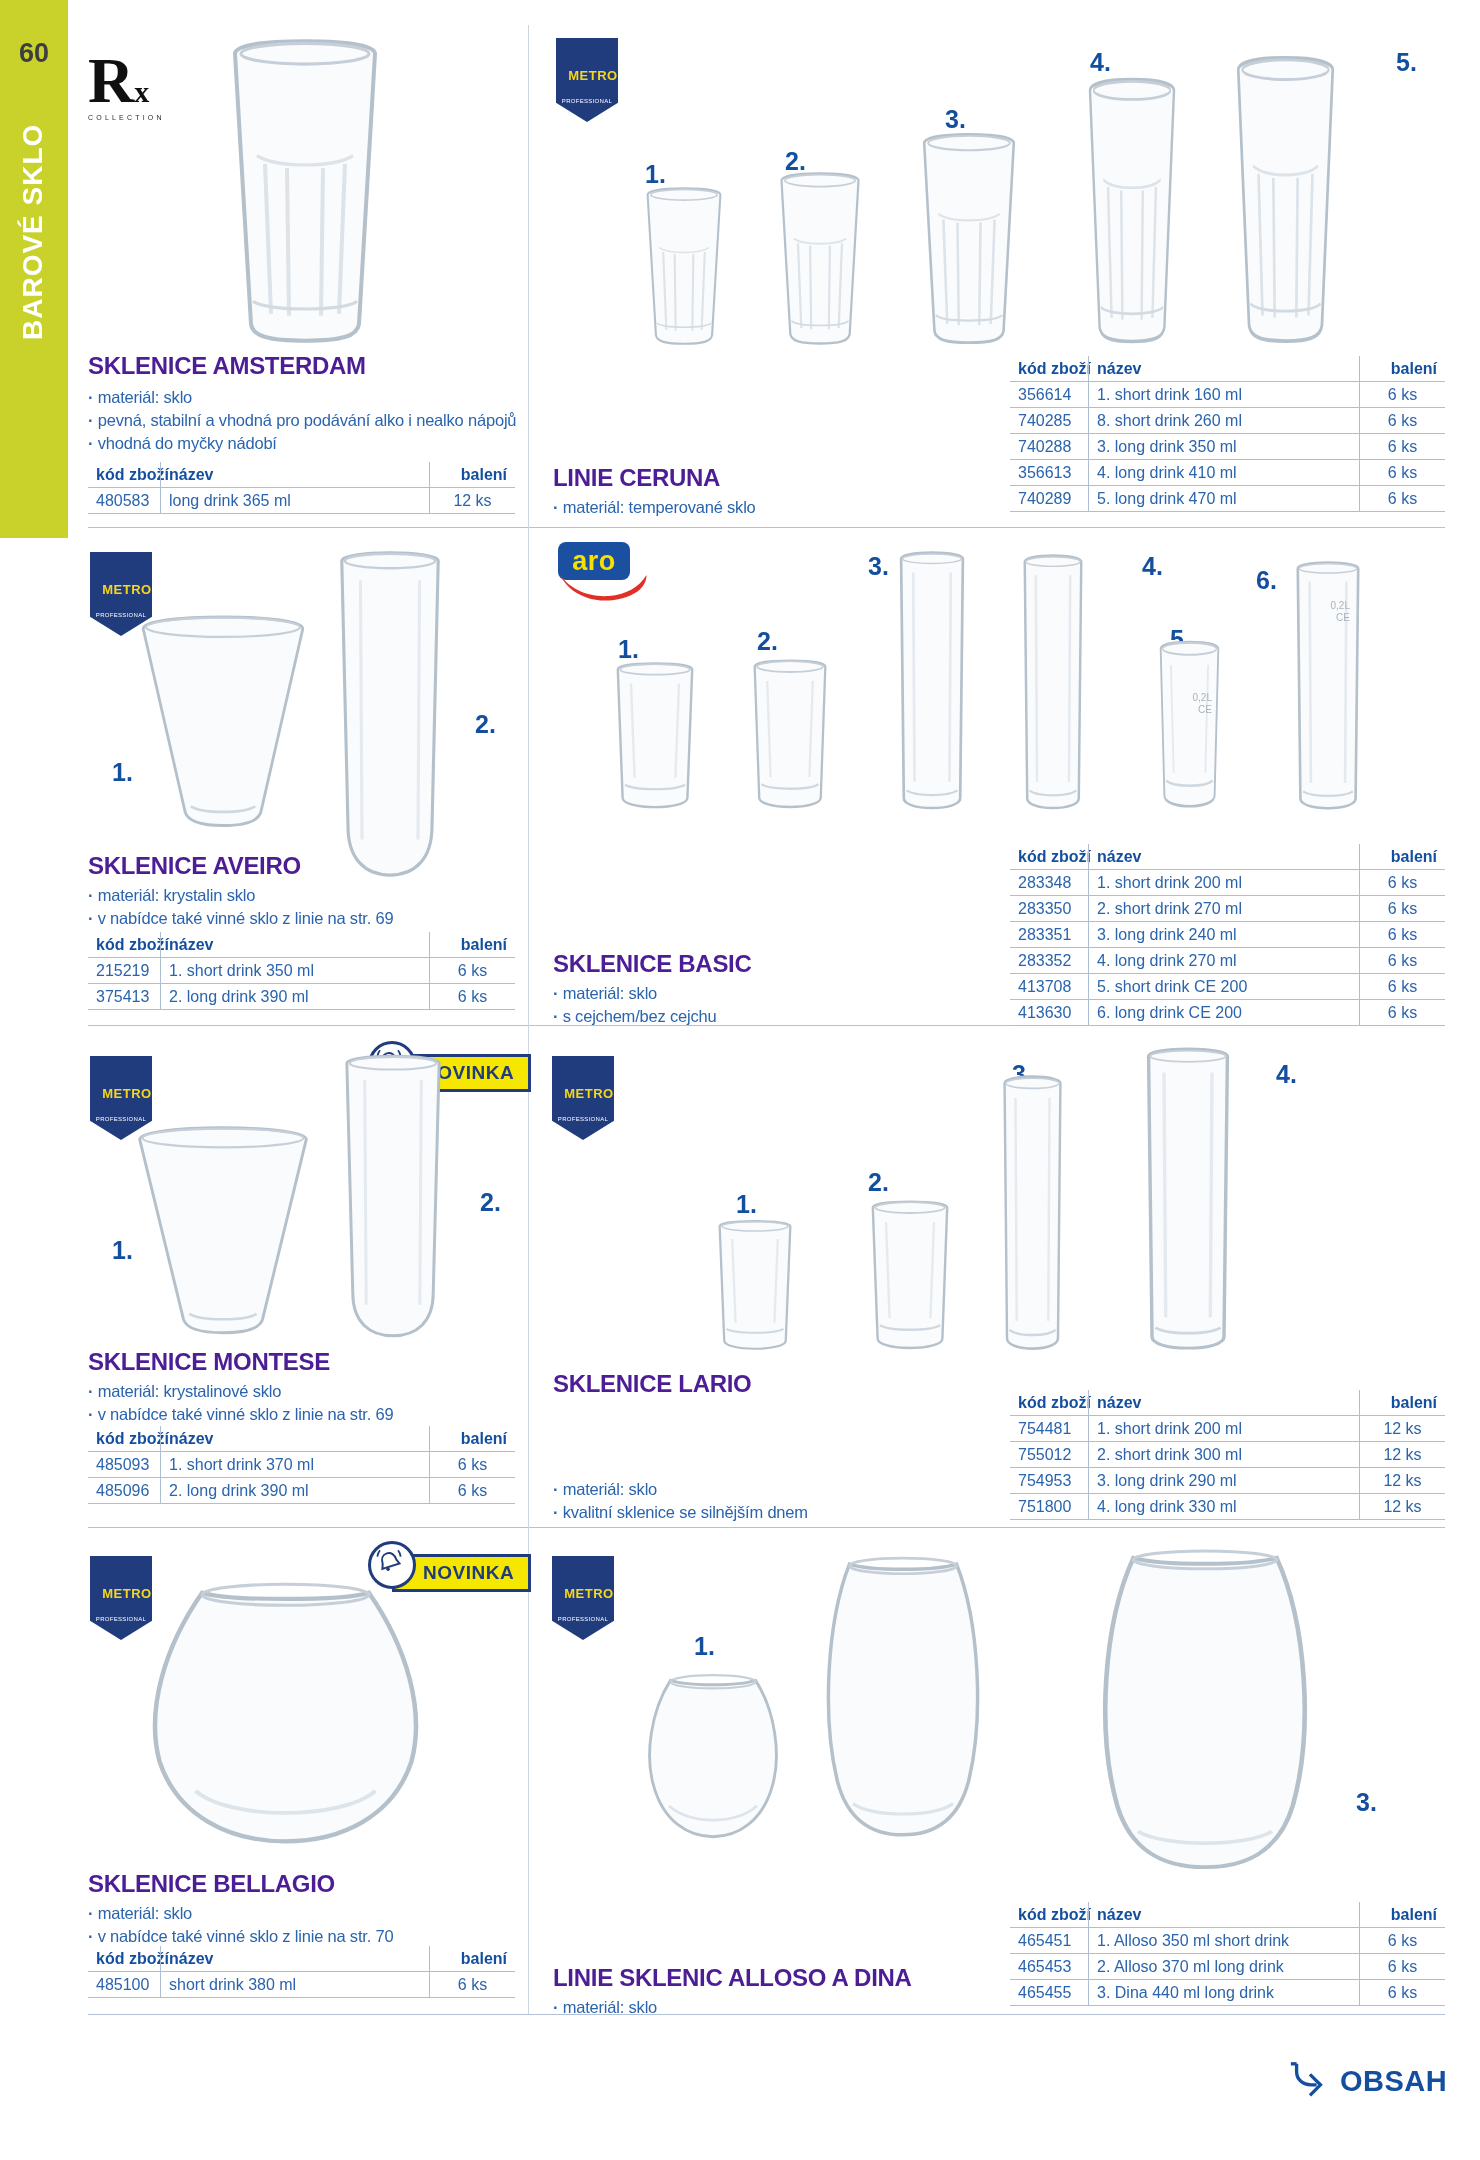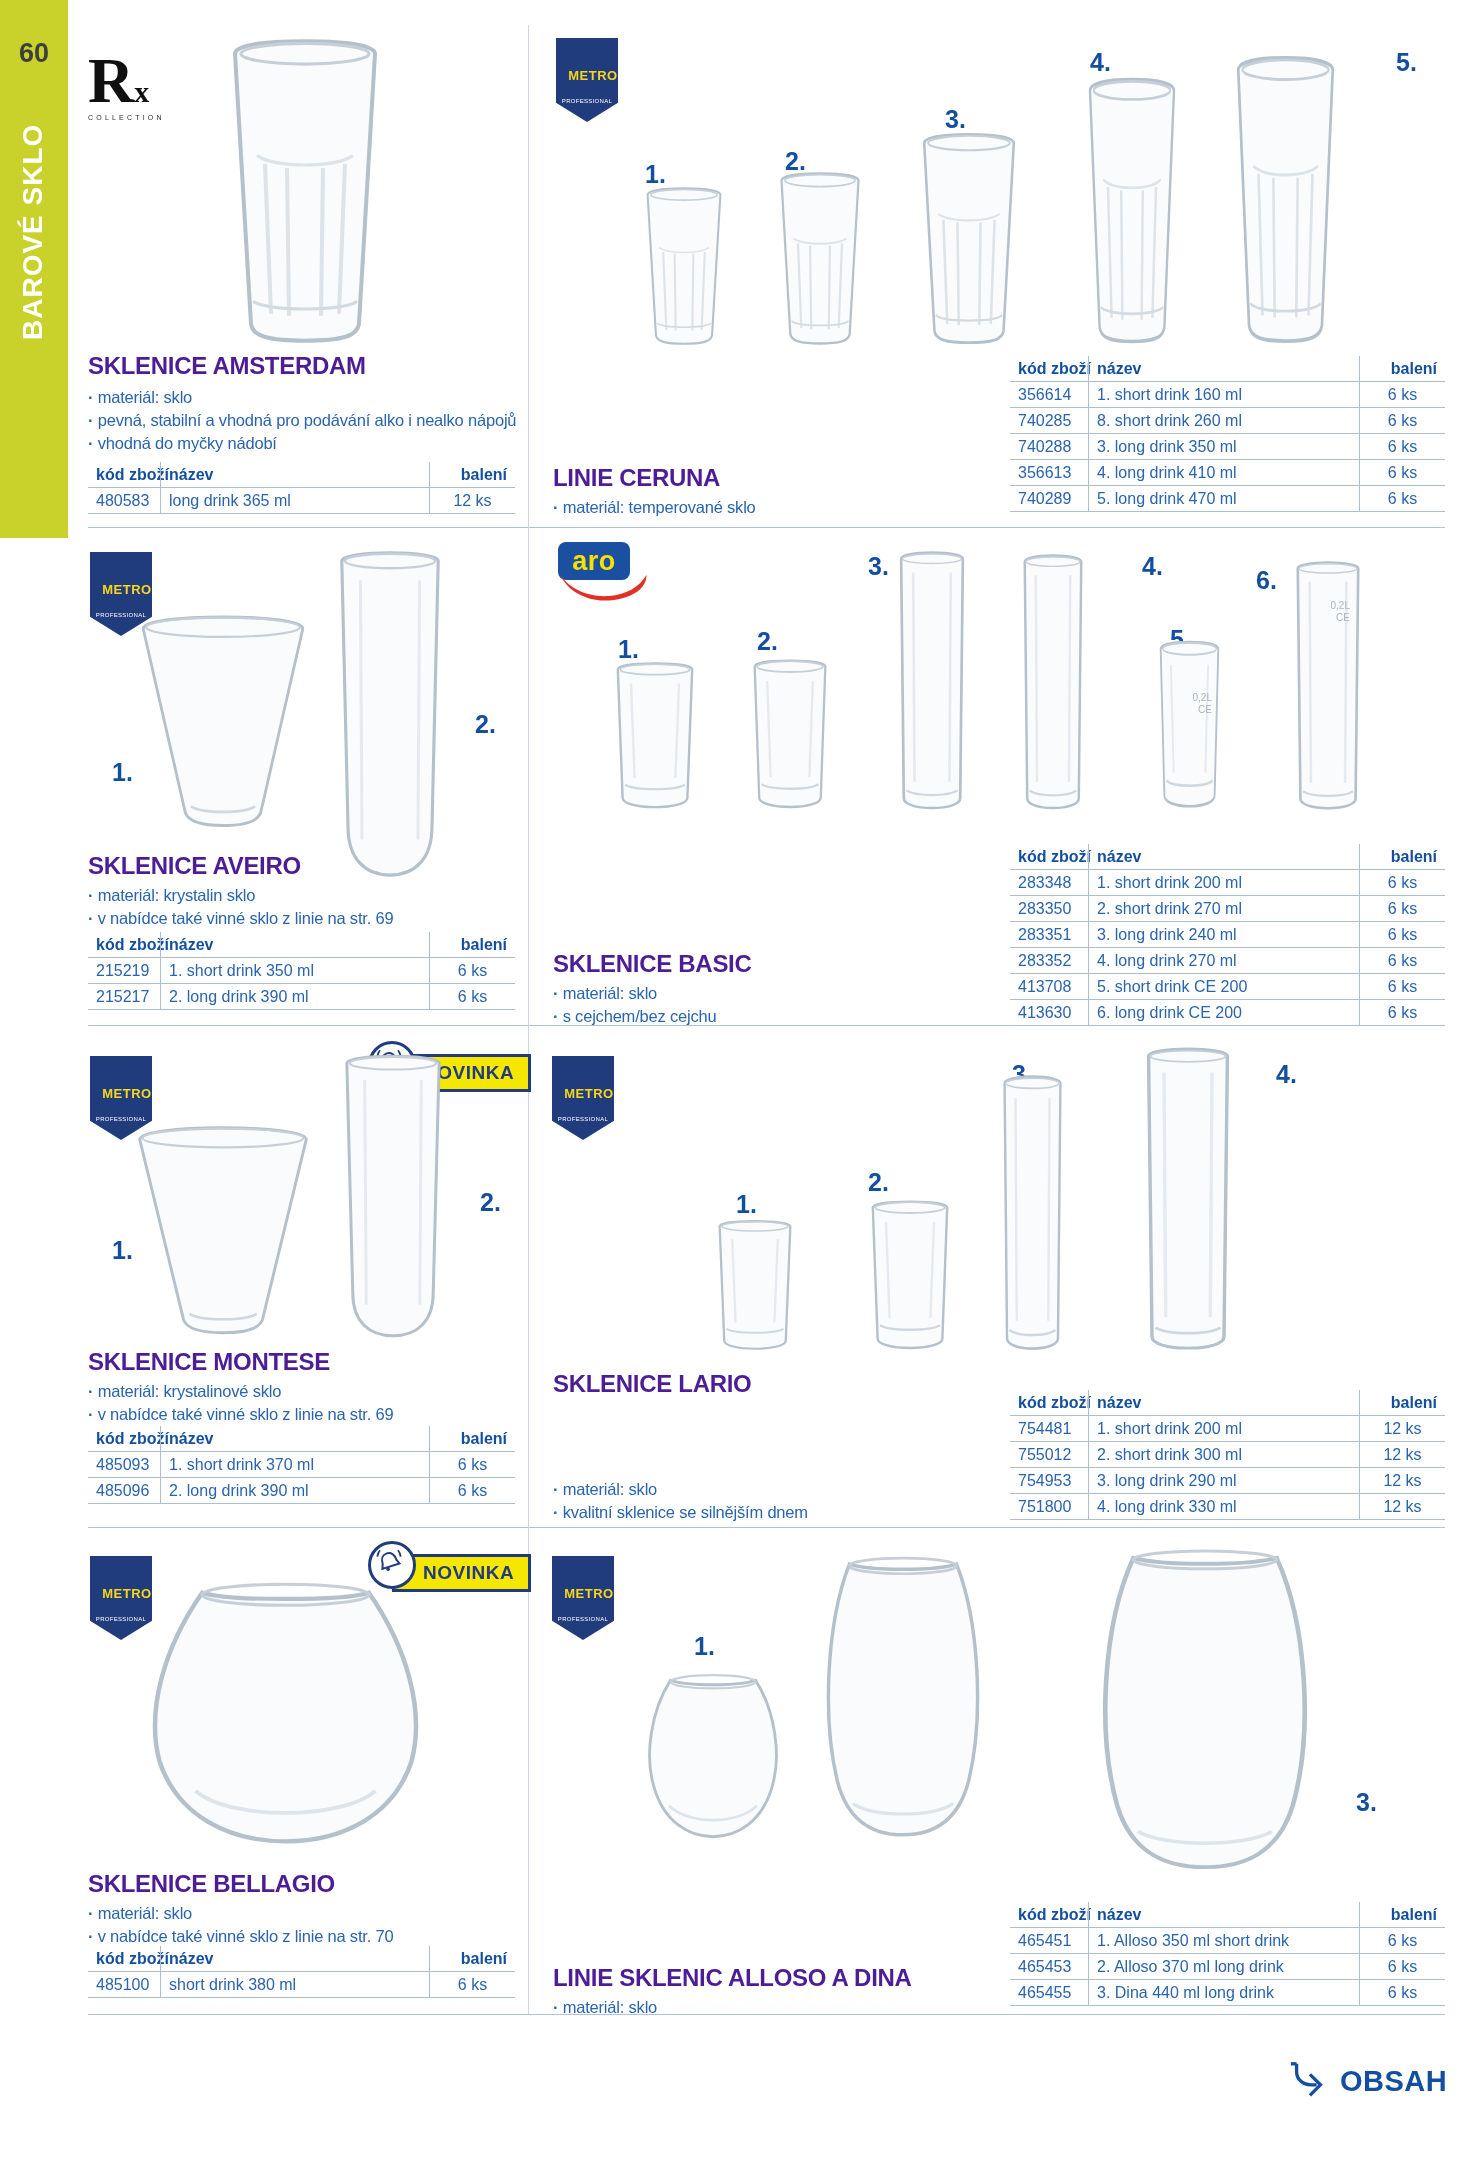--- a/index.html
+++ b/index.html
@@ -243,21 +243,21 @@
       <div class="td c-code">kód zboží</div>
       <div class="td c-name">název</div>
       <div class="td c-pack">balení</div>
     </div>
     <div class="tr">
       <div class="td c-code">215219</div>
       <div class="td c-name">1. short drink 350 ml</div>
       <div class="td c-pack">6 ks</div>
     </div>
     <div class="tr">
-      <div class="td c-code">215217</div>
+      <div class="td c-code">375413</div>
       <div class="td c-name">2. long drink 390 ml</div>
       <div class="td c-pack">6 ks</div>
     </div>
   </div>
 
   <div class="aro" style="left:552px;top:542px">
     <div class="aro-box">
         <span>aro</span>
       </div>
     <svg class="aro-swoosh" viewBox="0 0 120 48">

